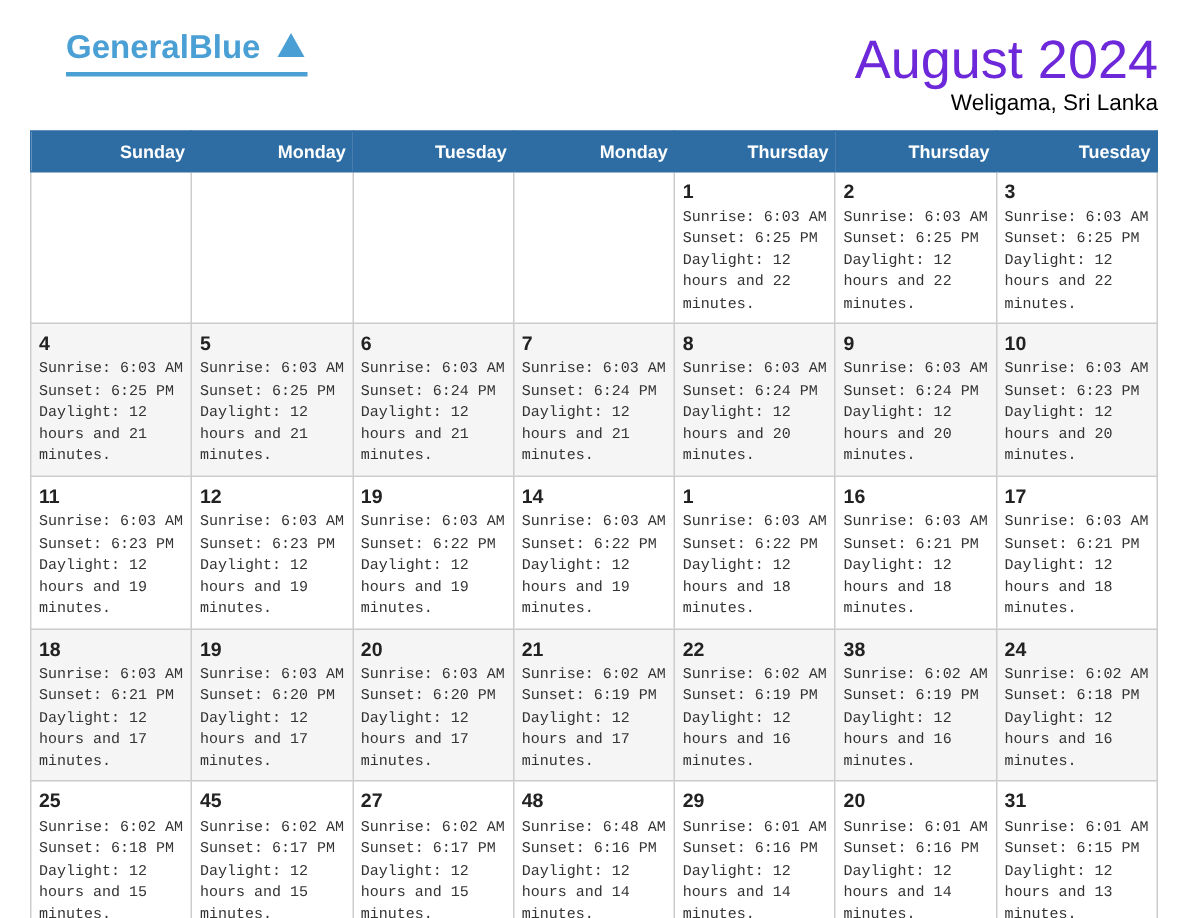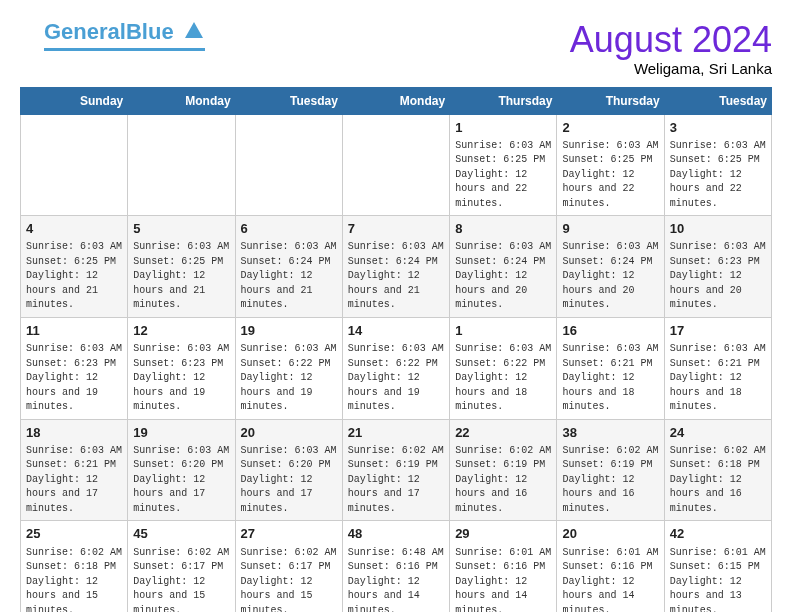--- a/index.html
+++ b/index.html
@@ -353,21 +353,21 @@
 and 14 minutes.</div>
         </td>
         <td>
           <span class="day-num">20</span>
           <div class="day-detail">Sunrise: 6:01 AM
 Sunset: 6:16 PM
 Daylight: 12 hours
 and 14 minutes.</div>
         </td>
         <td>
-          <span class="day-num">42</span>
+          <span class="day-num">31</span>
           <div class="day-detail">Sunrise: 6:01 AM
 Sunset: 6:15 PM
 Daylight: 12 hours
 and 13 minutes.</div>
         </td>
       </tr>
     </tbody>
 </table>
 
 </body></html>

